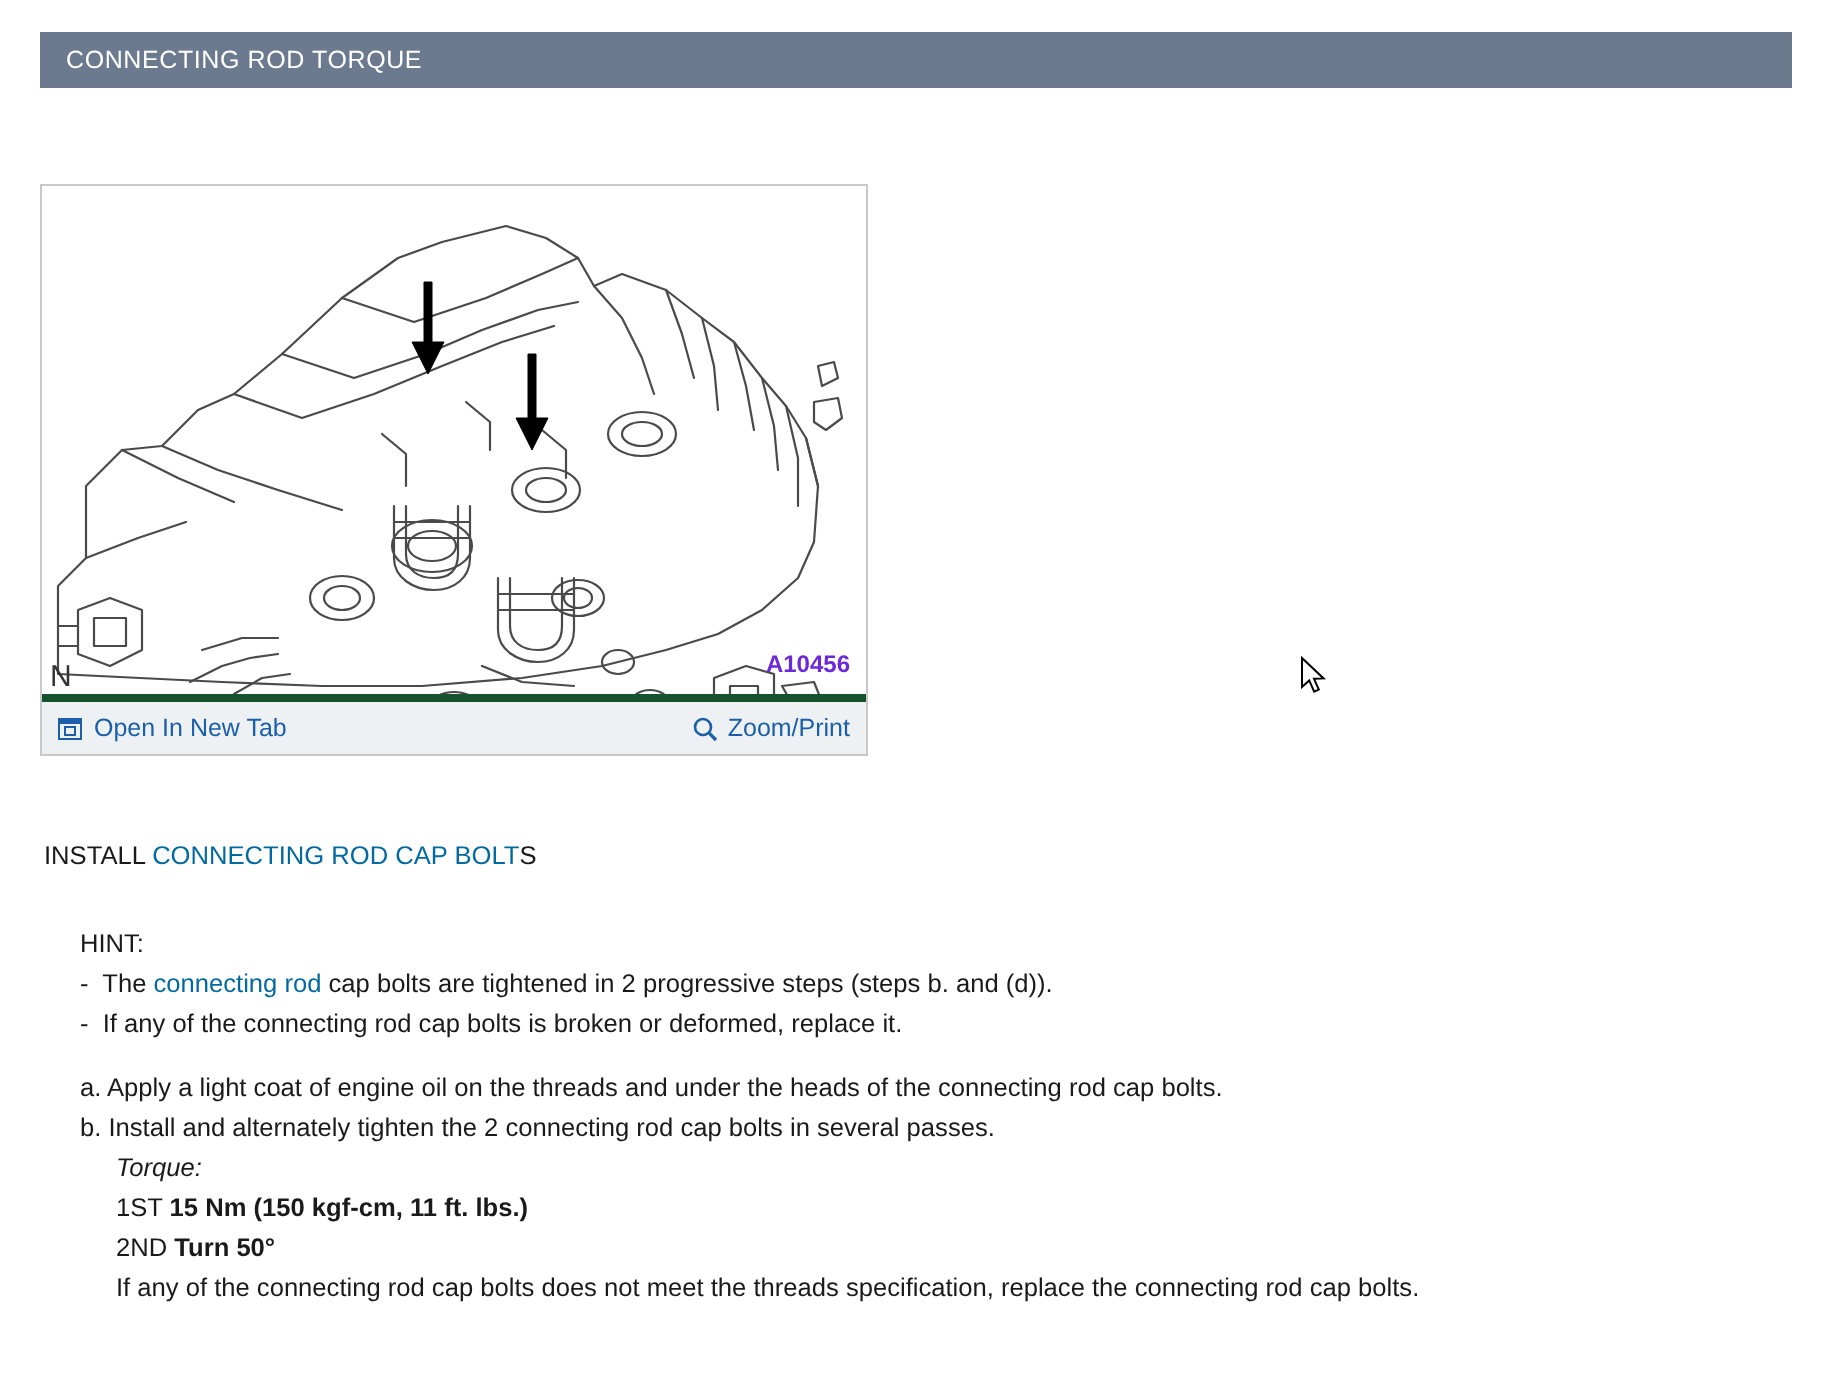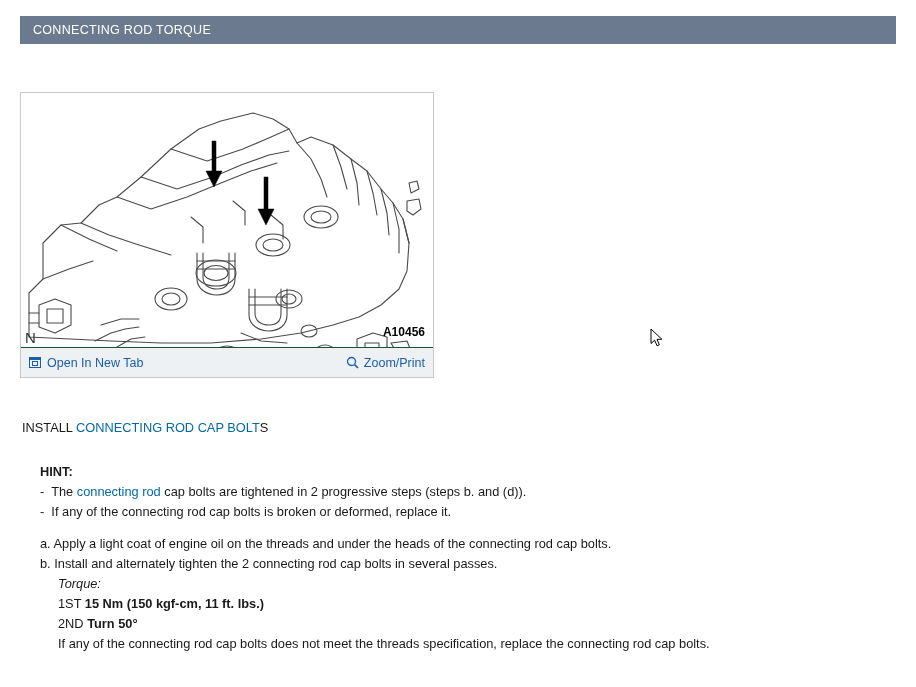--- a/index.html
+++ b/index.html
@@ -53,31 +53,31 @@
     height: 254px;
     overflow: hidden;
     background: #ffffff;
   }
   .figure-code {
     position: absolute;
     right: 8px;
     bottom: 8px;
     font-size: 12px;
     font-weight: bold;
-    color: #000000;
+    color: #6d28d9;
     font-family: "Liberation Sans", sans-serif;
   }
   .figure-footer {
     position: absolute;
     left: 0;
     bottom: 0;
     width: 412px;
     height: 30px;
     background: #eef1f4;
-    border-top: 1px solid #14532d;
+    border-top: 4px solid #14532d;
     box-sizing: border-box;
     display: flex;
     align-items: center;
     justify-content: space-between;
     padding: 0 8px;
   }
   .footer-link {
     display: flex;
     align-items: center;
     gap: 5px;
@@ -93,21 +93,21 @@
     position: absolute;
     left: 22px;
     top: 418px;
     width: 860px;
     font-size: 12.8px;
     color: #1a1a1a;
     line-height: 20px;
   }
   .line { white-space: pre-wrap; }
   .link { color: #0369a1; }
-  .hint-label { font-weight: bold; padding-top: 12px; }
+  .hint-label { font-weight: normal; padding-top: 12px; }
   .indent-1 { padding-left: 18px; }
   .indent-2 { padding-left: 18px; }
   .indent-3 { padding-left: 18px; font-style: italic; }
   .spacer-sm { height: 12px; }
   b { font-weight: bold; }
 
   
   .cursor {
     position: absolute;
     left: 650px;

